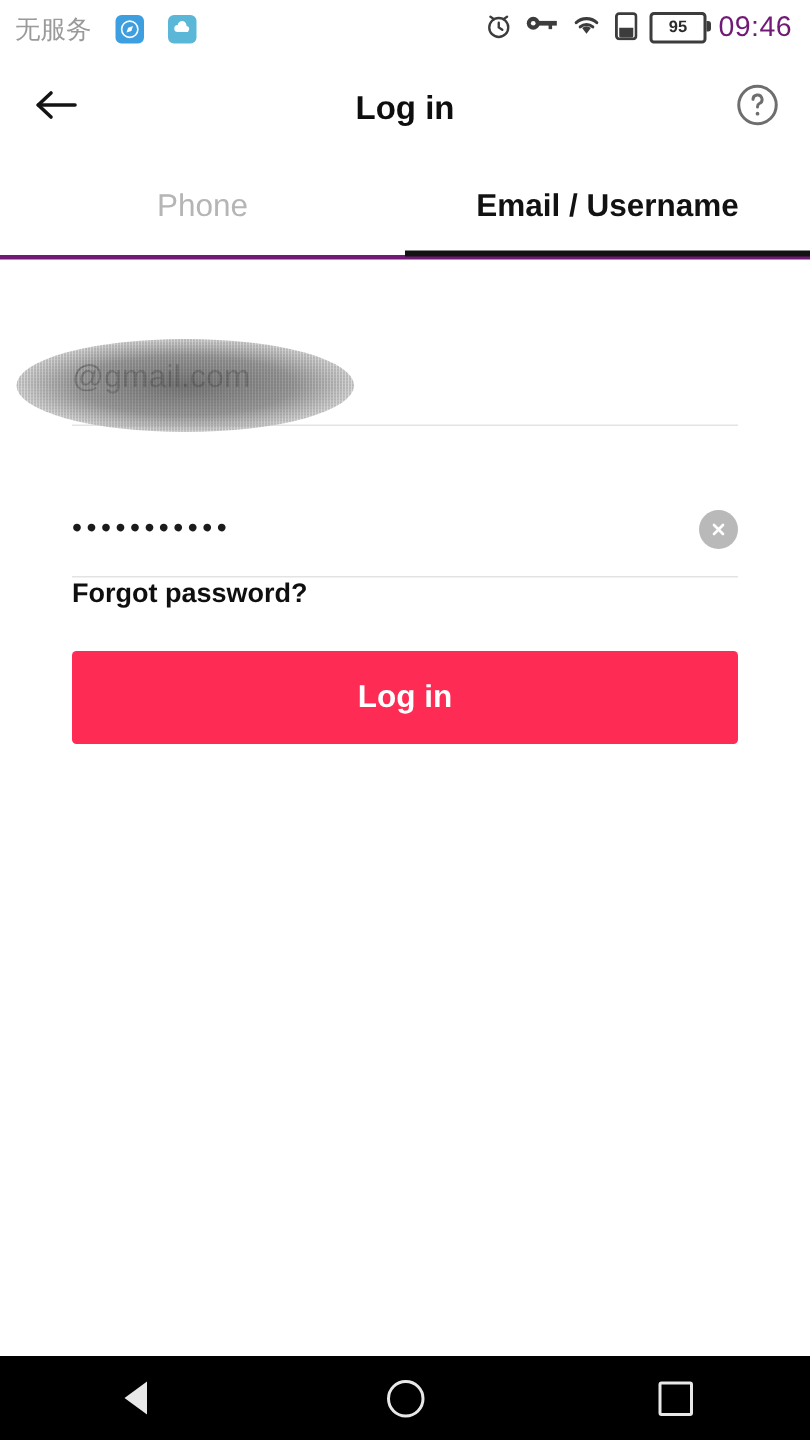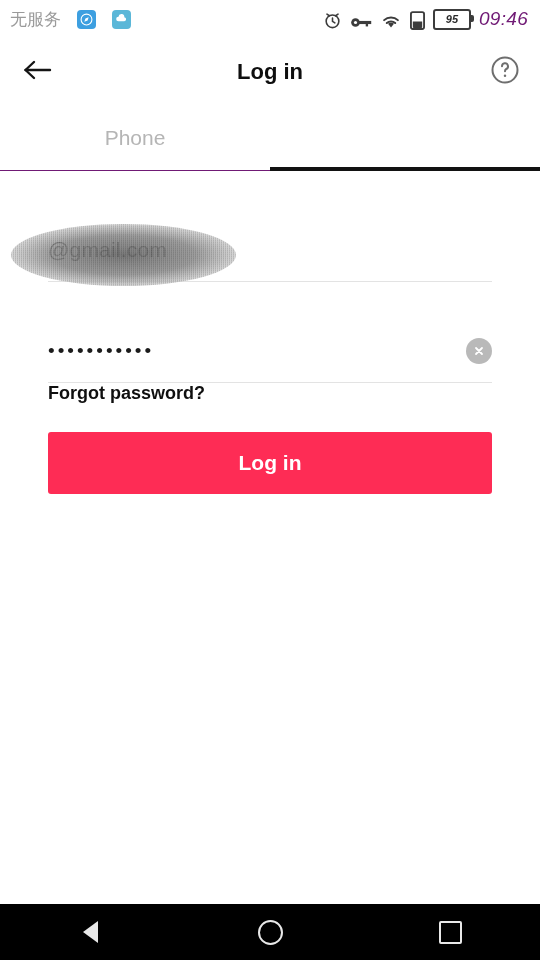--- a/index.html
+++ b/index.html
@@ -41,23 +41,22 @@
     border-radius: 4px;
     display: inline-flex;
     align-items: center;
     justify-content: center;
     font-size: 12px;
     color: #ffffff;
   }
   .status-right {
     margin-left: auto;
     display: flex;
-    align-items: flex-end;
+    align-items: flex-start;
     gap: 8px;
-    font-style: italic;
   }
   .status-right svg { display: block; }
   .battery {
     width: 34px;
     height: 17px;
     border: 2px solid #3c3c3c;
     border-radius: 3px;
     position: relative;
     display: flex;
     align-items: center;
@@ -119,21 +118,21 @@
     display: flex;
     align-items: center;
     justify-content: center;
     cursor: pointer;
   }
 
   
   .tabs {
     display: flex;
     height: 64px;
-    border-bottom: 1px solid #701a75;
+    border-bottom: 3px solid #701a75;
     position: relative;
   }
   .tab {
     flex: 1;
     display: flex;
     align-items: center;
     justify-content: center;
     font-size: 21px;
     color: #b5b5b5;
     cursor: pointer;
@@ -344,20 +343,21 @@
         </svg>
     </span>
   </div>
 </div>
 
 <div class="tabs">
   <div class="tab">
     <span>Phone</span>
   </div>
   <div class="tab active">
+    <span>Email / Username</span>
     <span class="tab-underline"></span>
   </div>
 </div>
 
 <div class="form">
 
   <div class="field email">
     <span class="field-value">@gmail.com</span>
     <span class="redaction"></span>
   </div>

